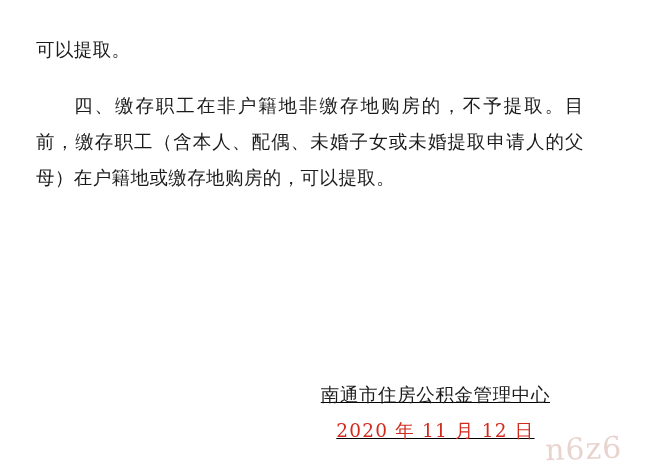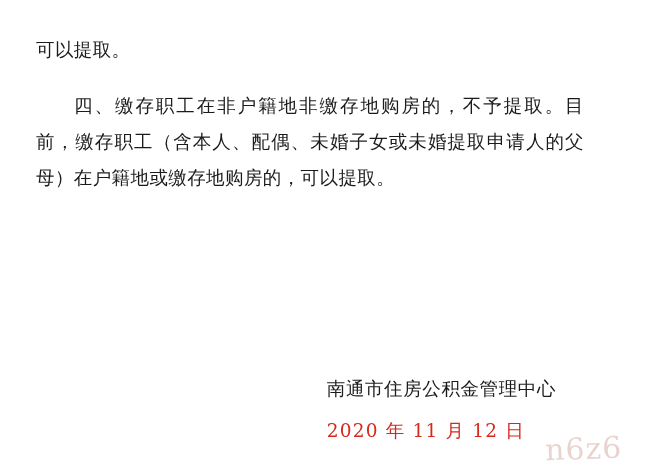--- a/index.html
+++ b/index.html
@@ -32,37 +32,39 @@
   }
   .para-first {
     margin-top: 8px;
   }
   .para-indent {
     text-indent: 38px;
     margin-top: 20px;
   }
   .signature-block {
     position: absolute;
-    right: 70px;
+    right: 76px;
     bottom: 22px;
+    text-align: center;
+    text-decoration: underline;
   }
   .org-line {
     font-size: 18.5px;
     line-height: 34px;
     color: #1b1b1b;
     letter-spacing: 0.6px;
     white-space: nowrap;
   }
   .date-line {
     font-size: 18.5px;
     line-height: 34px;
     color: #d32a1e;
     letter-spacing: 1.2px;
     white-space: nowrap;
-    margin-top: 8px;
+    margin-top: 2px;
   }
   .watermark {
     position: absolute;
     right: 4px;
     bottom: 4px;
     font-size: 30px;
     font-family: "DejaVu Serif", "Liberation Serif", serif;
     color: rgba(214, 174, 168, 0.55);
     letter-spacing: 1px;
     transform: rotate(-2deg);

